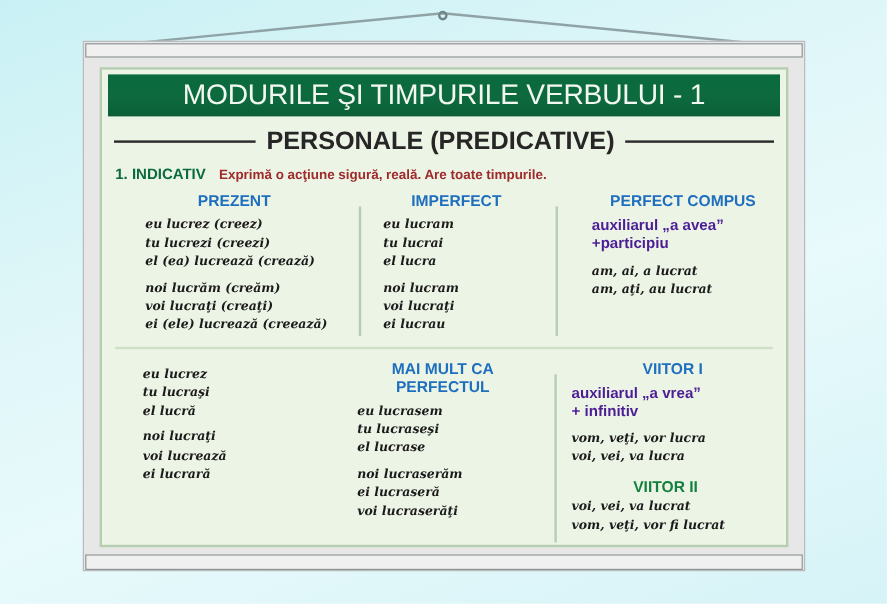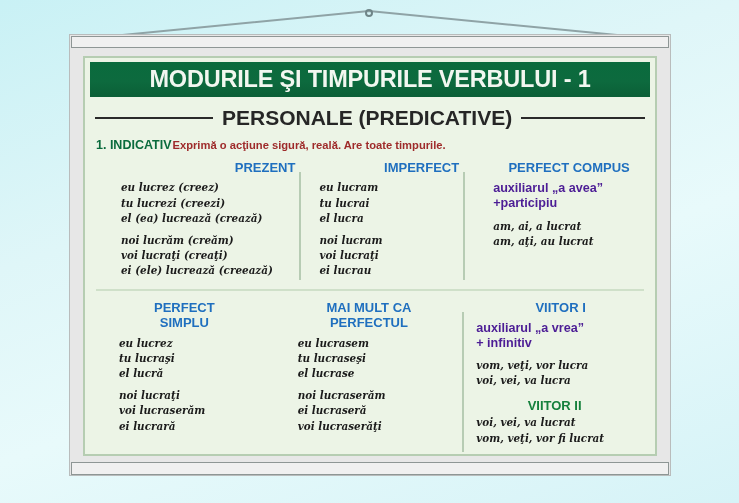--- a/index.html
+++ b/index.html
@@ -62,21 +62,21 @@
     height: 35px;
     background: #0d6b3f;
     background: linear-gradient(180deg, #0a6b3d 0%, #0d6a3e 55%, #0b5f37 100%);
     display: flex;
     align-items: center;
     justify-content: center;
   }
   #title-bar .t {
     color: #f2f7f0;
     font-size: 23.5px;
-    font-weight: bold;
+    font-weight: normal;
     letter-spacing: -0.2px;
     white-space: nowrap;
   }
 
   
   #section-heading {
     display: flex;
     align-items: center;
     margin: 9px 10px 0 10px;
     gap: 9px;
@@ -91,21 +91,21 @@
     font-size: 21px;
     font-weight: bold;
     color: #262626;
     white-space: nowrap;
   }
 
   
   #mood-line {
     display: flex;
     align-items: baseline;
-    gap: 1px;
+    gap: 11px;
     margin: 8px 0 0 11px;
   }
   #mood-line .mood {
     color: #0a6b3d;
     font-weight: bold;
     font-size: 12.5px;
     white-space: nowrap;
   }
   #mood-line .desc {
     color: #9e2a2a;
@@ -146,21 +146,21 @@
 
   .tense-title {
     color: #1f6fbf;
     font-weight: bold;
     font-size: 13px;
     text-align: center;
     line-height: 1.18;
     white-space: pre-line;
   }
   #row-1 .c1 .tense-title,
-  #row-1 .c2 .tense-title { padding-right: 6px; text-align: right; }
+  #row-1 .c2 .tense-title { padding-right: 6px; }
 
   .formula {
     color: #4c1d95;
     font-weight: bold;
     font-size: 12.6px;
     line-height: 1.2;
     margin-top: 6px;
     white-space: pre-line;
   }
 
@@ -269,29 +269,27 @@
         </div>
       </div>
 
     </div>
 
     <div id="mid-divider"></div>
 
     <div class="row" id="row-2">
 
       <div class="col c1">
-        <div class="tense-title">PERFECT
-SIMPLU</div>
         <div class="forms">
           <div>eu lucrez</div>
           <div>tu lucraşi</div>
           <div>el lucră</div>
           <div class="gap"></div>
           <div>noi lucraţi</div>
-          <div>voi lucraserăm</div>
+          <div>voi lucrează</div>
           <div>ei lucrară</div>
         </div>
       </div>
 
       <div class="col c2 sep">
         <div class="tense-title">MAI MULT CA
 PERFECTUL</div>
         <div class="forms">
           <div>eu lucrasem</div>
           <div>tu lucraseşi</div>

